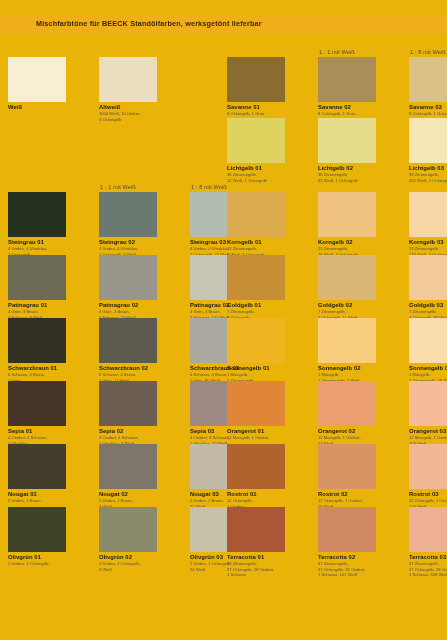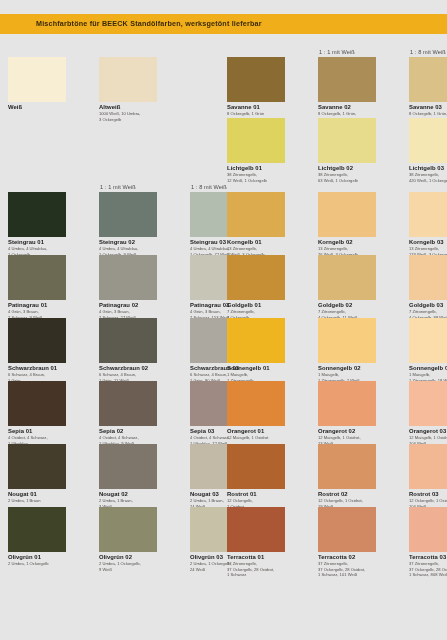--- a/index.html
+++ b/index.html
@@ -7,21 +7,21 @@
   body{
     width:447px;height:640px;
     background:#ffffff;
     font-family:"Liberation Sans", sans-serif;
     -webkit-font-smoothing:antialiased;
     overflow:hidden;
     position:relative;
   }
   .page{
     position:absolute;inset:0;
-    background:#e5e5e5;
+    background:#eab308;
   }
   
   .banner{
     position:absolute;
     left:0;top:14px;
     width:447px;height:20px;
     background:#f0ae1b;
   }
   .banner-title{
     position:absolute;

